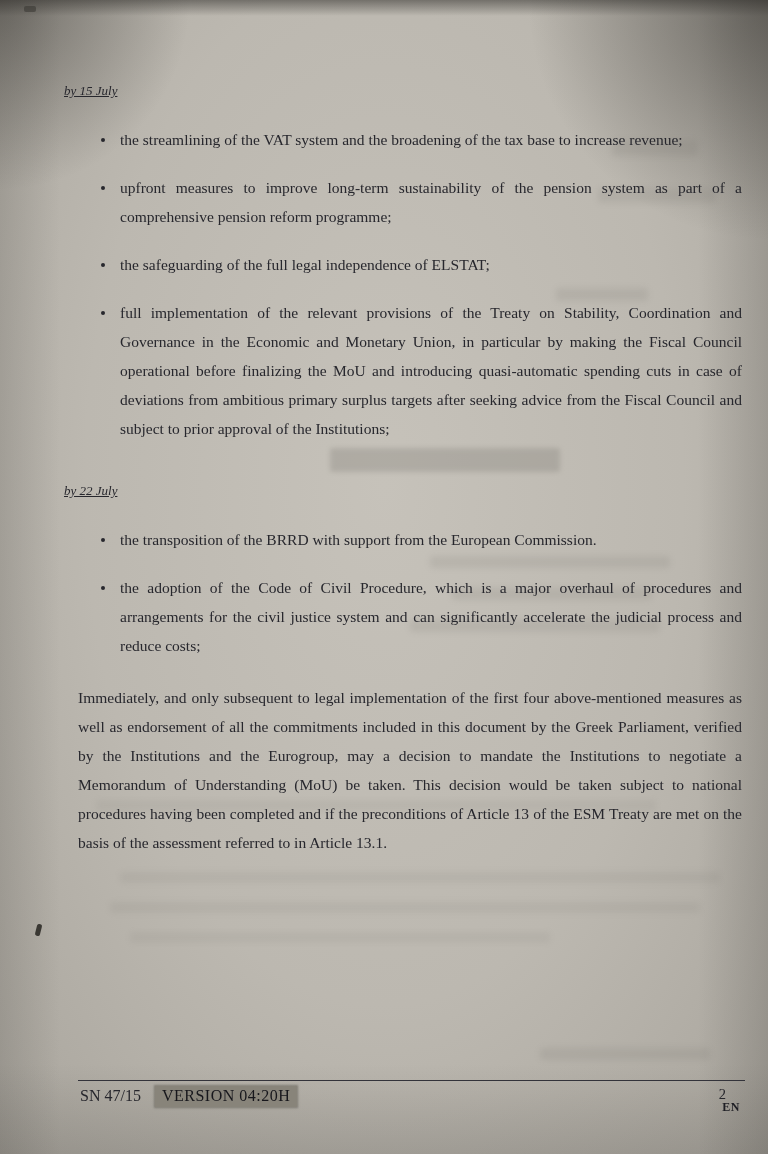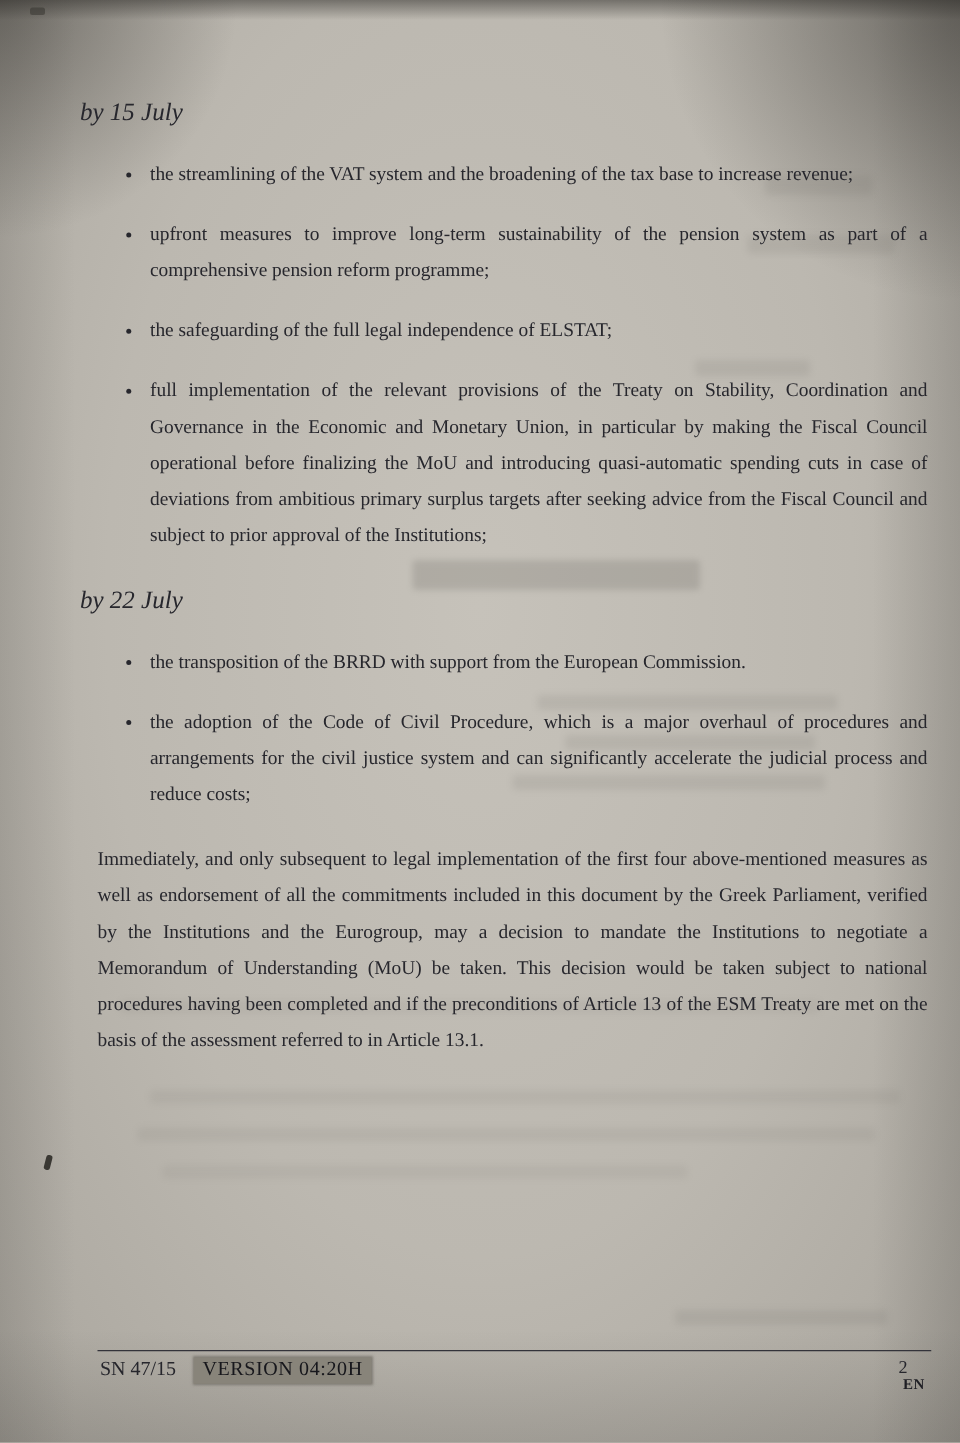--- a/index.html
+++ b/index.html
@@ -51,26 +51,27 @@
     top: 76px;
     color: #27272d;
     font-size: 15.5px;
     line-height: 29px;
     text-align: justify;
   }
 
   .date-heading {
     font-style: italic;
     font-weight: normal;
-    font-size: 20px;
+    font-size: 13px;
     margin: 0 0 20px -14px;
     text-align: left;
+    text-decoration: underline;
   }
   .date-heading.second {
-    margin-top: 23px;
+    margin-top: 33px;
   }
 
   ul.bullets {
     list-style: none;
     margin: 0;
     padding: 0;
   }
   ul.bullets li {
     position: relative;
     padding-left: 42px;

